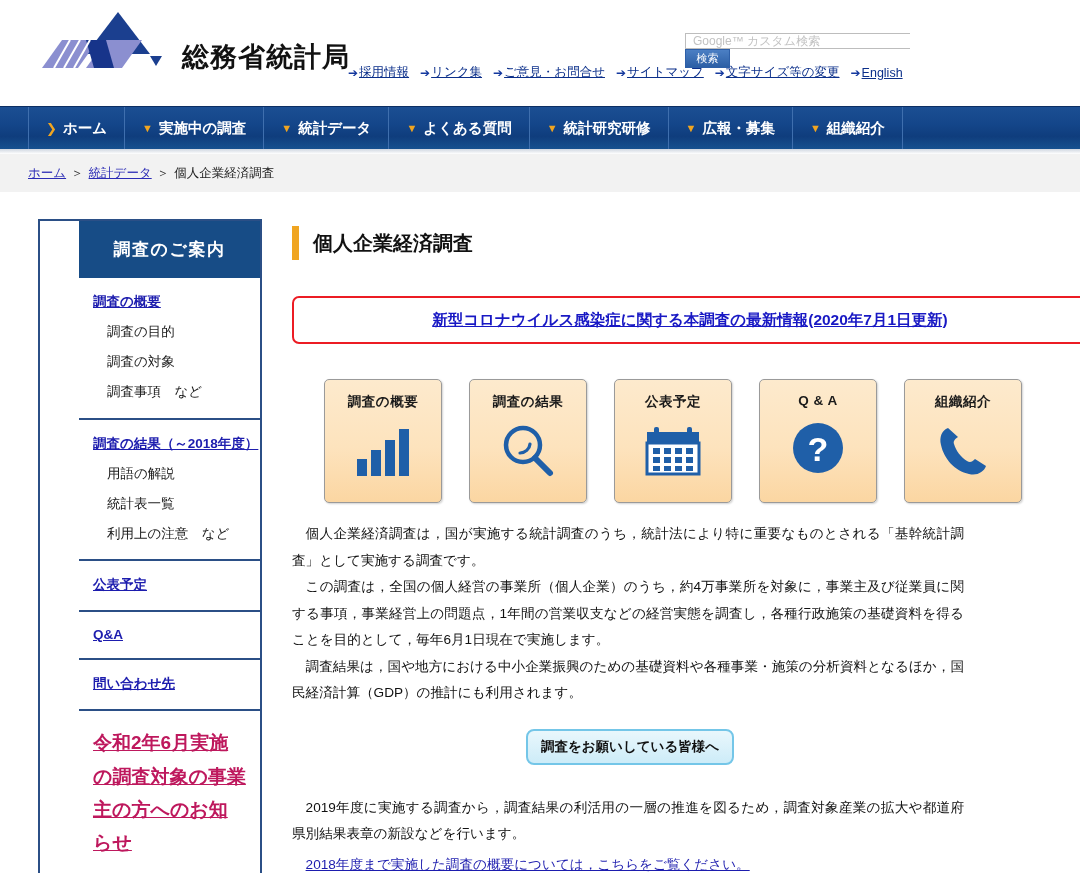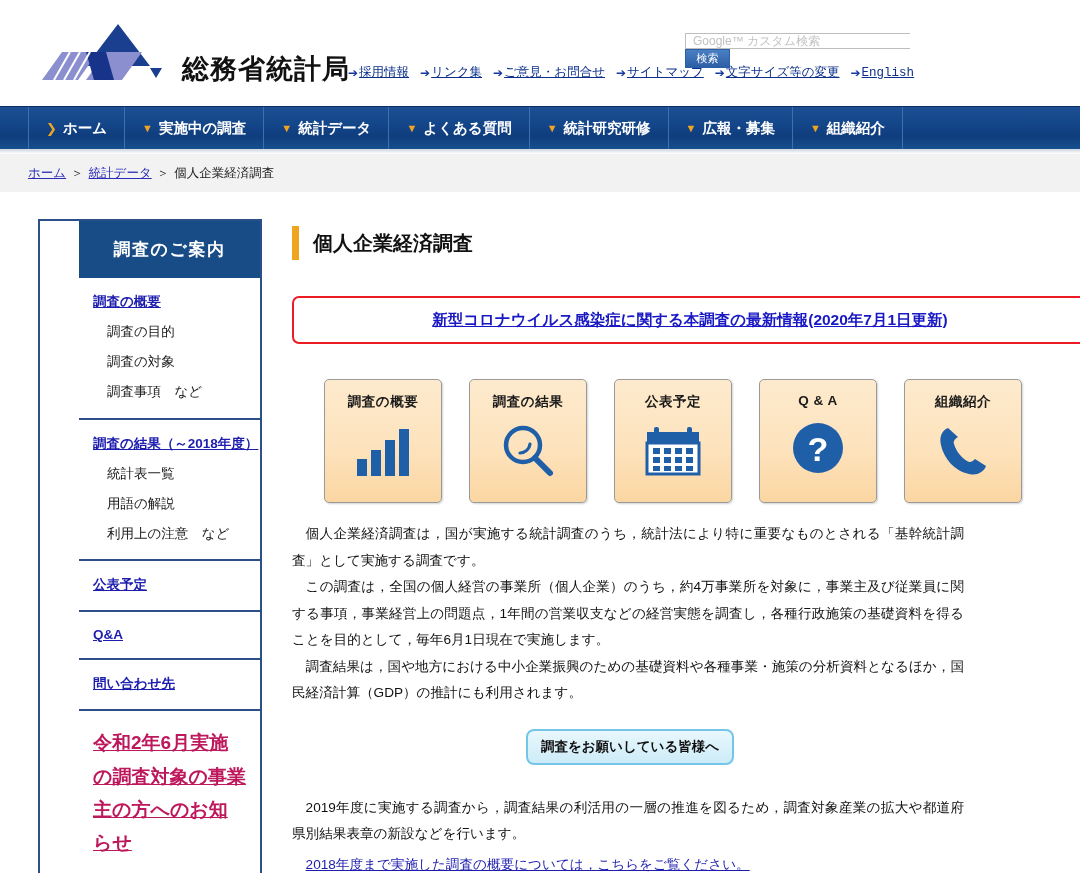--- a/index.html
+++ b/index.html
@@ -10,40 +10,40 @@
     background: #ffffff;
     font-family: "Liberation Sans", "DejaVu Sans", sans-serif;
     color: #1a1a1a;
   }
   #page { position: relative; width: 1080px; height: 873px; background:#fff; }
 
   
   .header { position: relative; height: 106px; background: #ffffff; }
 
   .logo-wrap {
-    position: absolute; left: 22px; top: 22px;
+    position: absolute; left: 22px; top: 10px;
     display: flex; align-items: flex-end; gap: 10px; justify-content: space-between;
   }
   .logo-mark { width: 150px; height: 62px; display:block; }
   .logo-text {
     font-size: 27px; font-weight: 700; letter-spacing: 1px;
     color: #111; line-height: 1; padding-bottom: 2px;
     font-family: "DejaVu Sans", "Liberation Sans", sans-serif;
   }
 
   .hdr-links {
     position: absolute; left: 348px; top: 64px;
     display: flex; align-items: center; gap: 11px;
     white-space: nowrap;
   }
   .hdr-link {
     font-size: 12.5px; color: #0b2f8a; text-decoration: none;
     display: inline-flex; align-items: center; gap: 1px;
   }
-  .hdr-link .lbl { text-decoration: underline; font-family: Liberation Mono, monospace; }
+  .hdr-link .lbl { text-decoration: underline; }
   .arrowicn { color:#14389e; font-size: 12px; line-height:1; }
 
   .searchbox {
     position: absolute; left: 685px; top: 33px;
     display: flex; align-items: stretch; height: 29px; flex-direction: column;
   }
   .search-field {
     width: 225px; height: 29px;
     border: 1px solid #bdbdbd; border-right: none;
     background: #fff; padding: 0 7px;
@@ -284,22 +284,22 @@
 
       <div class="side-group">
         <a class="side-main">調査の概要</a>
         <span class="side-sub">調査の目的</span>
         <span class="side-sub">調査の対象</span>
         <span class="side-sub">調査事項　など</span>
       </div>
 
       <div class="side-group">
         <a class="side-main">調査の結果（～2018年度）</a>
+        <span class="side-sub">用語の解説</span>
         <span class="side-sub">統計表一覧</span>
-        <span class="side-sub">用語の解説</span>
         <span class="side-sub">利用上の注意　など</span>
       </div>
 
       <div class="side-group">
         <a class="side-main">公表予定</a>
       </div>
       <div class="side-group">
         <a class="side-main">Q&amp;A</a>
       </div>
       <div class="side-group">

